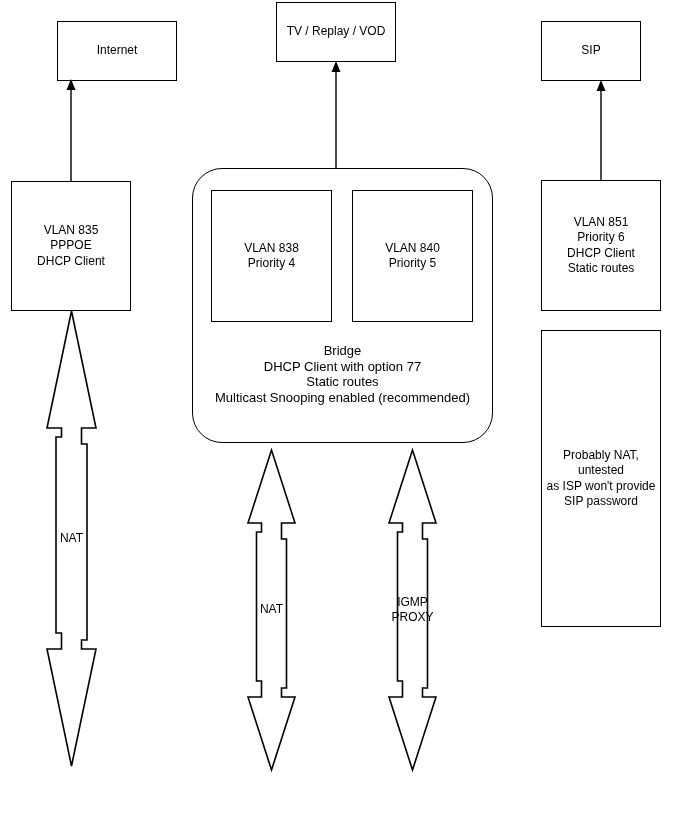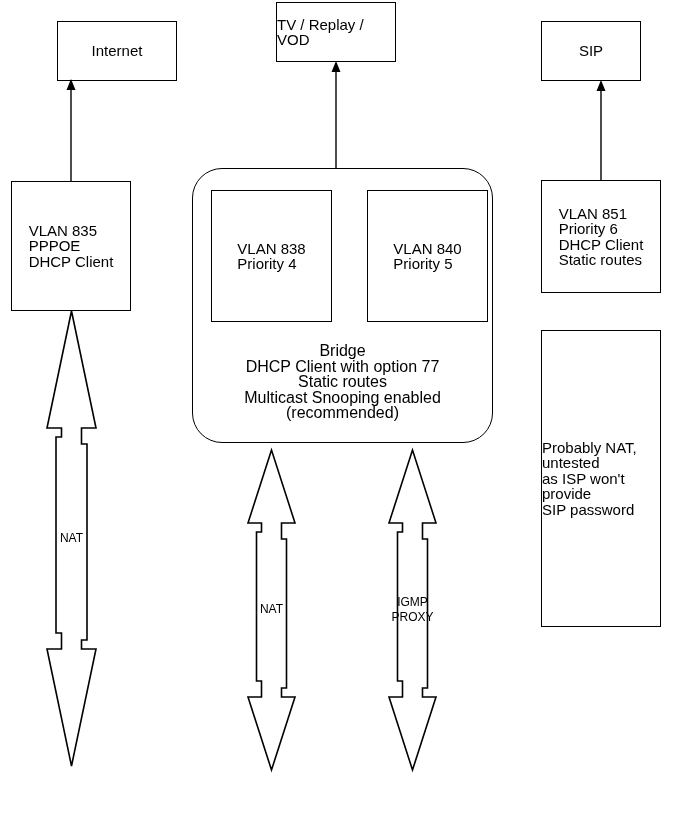--- a/index.html
+++ b/index.html
@@ -20,37 +20,37 @@
     overflow: hidden;
   }
   .box {
     position: absolute;
     box-sizing: border-box;
     border: 1.4px solid #000000;
     background: #ffffff;
     display: flex;
     align-items: center;
     justify-content: center;
-    text-align: left;
-    font-size: 15px;
+    text-align: center;
+    font-size: 12px;
     line-height: 15.5px;
     color: #000000;
     white-space: pre-line;
   }
   .bridge-shell {
     position: absolute;
     box-sizing: border-box;
     border: 1.3px solid #000000;
     border-radius: 30px;
     background: #ffffff;
   }
   .bridge-caption {
     position: absolute;
     text-align: center;
-    font-size: 16px;
+    font-size: 13px;
     line-height: 15.5px;
     color: #000000;
     white-space: pre-line;
   }
   .arrow-svg {
     position: absolute;
     overflow: visible;
   }
   .arrow-label {
     position: absolute;
@@ -93,29 +93,29 @@
 
   <div class="box" style="left:11px; top:181px; width:120px; height:130px;">VLAN 835
 PPPOE
 DHCP Client</div>
 
   <div class="bridge-shell" style="left:192px; top:168px; width:301px; height:275px;"></div>
 
   <div class="box" style="left:211px; top:190px; width:121px; height:132px;">VLAN 838
 Priority 4</div>
 
-  <div class="box" style="left:367px; top:190px; width:121px; height:132px;">VLAN 840
+  <div class="box" style="left:352px; top:190px; width:121px; height:132px;">VLAN 840
 Priority 5</div>
 
   <div class="bridge-caption" style="left:192px; top:343px; width:301px;">Bridge
 DHCP Client with option 77
 Static routes
 Multicast Snooping enabled (recommended)</div>
 
-  <div class="box" style="left:541px; top:180px; width:120px; height:113px;">VLAN 851
+  <div class="box" style="left:541px; top:180px; width:120px; height:131px;">VLAN 851
 Priority 6
 DHCP Client
 Static routes</div>
 
   <div class="box" style="left:541px; top:330px; width:120px; height:297px;">Probably NAT,
 untested
 as ISP won't provide
 SIP password</div>
 
   <svg class="arrow-svg" style="left:45px; top:311px; width:53px; height:455px;" viewBox="0 0 53 455">

